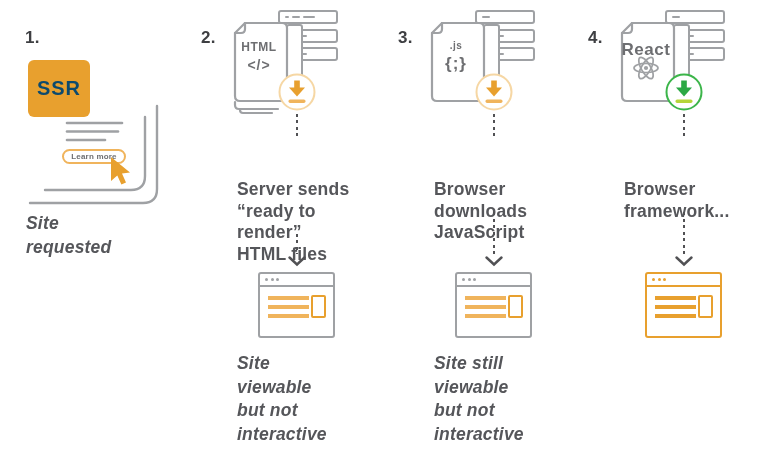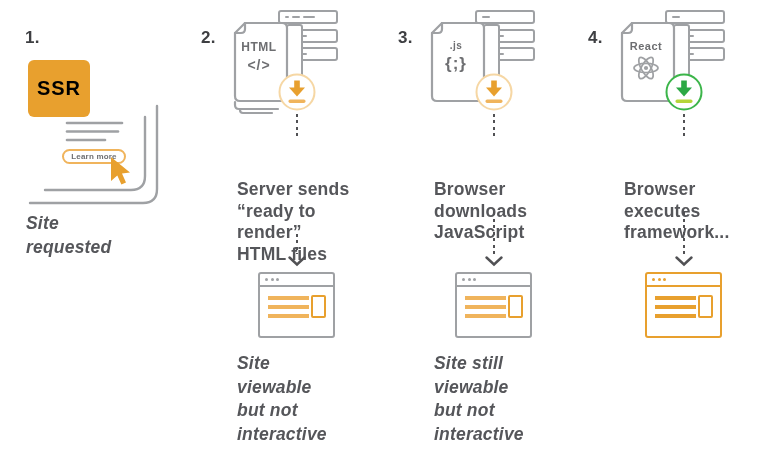--- a/index.html
+++ b/index.html
@@ -4,21 +4,21 @@
 <style>
   html,body{margin:0;padding:0;background:#fff;}
   *{box-sizing:border-box;}
   .canvas{position:relative;width:775px;height:462px;background:#fff;overflow:hidden;
           font-family:"Liberation Sans","DejaVu Sans",sans-serif;font-weight:700;}
   .col{position:absolute;top:0;width:190px;height:462px;}
   .step-num{position:absolute;left:4px;top:28px;font-size:17px;color:var(--label);letter-spacing:.3px;}
   
   .ssr-badge{position:absolute;left:28px;top:60px;width:62px;height:57px;background:var(--orange);
              border-radius:6px;display:flex;align-items:center;justify-content:center;
-             color:#000000;font-size:20px;letter-spacing:1px;}
+             color:#0c4a6e;font-size:20px;letter-spacing:1px;}
   .page-svg{position:absolute;left:28px;top:100px;}
   .page-svg path{fill:none;stroke:var(--gray-border);stroke-width:2.4;stroke-linecap:round;}
   .page-svg line{stroke:var(--gray-border);stroke-width:2.6;stroke-linecap:round;}
   .pill{position:absolute;left:62px;top:149px;width:64px;height:15px;border:2px solid var(--orange-mid);
         border-radius:10px;display:flex;align-items:center;justify-content:center;
         font-size:8px;color:var(--doc-text);letter-spacing:.2px;background:#fff;}
   .cursor-svg{position:absolute;left:106px;top:155px;}
   .cursor-svg path{fill:var(--orange);}
   
   .icon-group{position:absolute;left:0;top:0;width:160px;height:120px;}
@@ -31,21 +31,21 @@
   .b3{left:95px;top:47px;width:46px;}
   .spine{position:absolute;left:89px;top:24px;width:17px;height:74px;border:2.2px solid var(--gray-border);
          border-radius:3px;background:#fff;}
   .doc-svg{position:absolute;left:33px;top:22px;}
   .doc-svg .body{fill:#fff;stroke:var(--gray-border);stroke-width:2.2;stroke-linejoin:round;}
   .doc-svg .edge{fill:none;stroke:var(--gray-border);stroke-width:2.2;stroke-linecap:round;}
   .doc-label{position:absolute;left:33px;top:40px;width:58px;text-align:center;
              color:var(--doc-text);letter-spacing:.5px;}
   .doc-label.s12{font-size:12px;}
   .doc-label.s10{font-size:10px;}
-  .doc-label.s11{font-size:11px;}
+  .doc-label.s11{font-size:17px;}
   .doc-glyph{position:absolute;left:33px;width:58px;text-align:center;color:var(--doc-text);}
   .glyph-html{top:57px;font-size:14px;letter-spacing:1px;}
   .glyph-js{top:54px;font-size:17px;letter-spacing:1px;}
   .atom-svg{position:absolute;left:47px;top:53px;}
   .atom-svg ellipse{fill:none;stroke:var(--gray-border);stroke-width:1.7;}
   .atom-svg circle{fill:var(--gray-border);}
   .badge{position:absolute;left:81px;top:73px;}
   .badge .ring{fill:#fff;}
   .badge.og .ring{stroke:var(--orange-pale);stroke-width:2;}
   .badge.og .arr{fill:var(--orange);}
@@ -246,21 +246,20 @@
       <svg class="badge gr" width="38" height="38" viewBox="0 0 38 38">
         <circle class="ring" cx="19" cy="19" r="17.5"></circle>
         <rect class="arr" x="16.2" y="7.5" width="5.6" height="7.5"></rect>
         <polygon class="arr" points="11,14.5 27,14.5 19,23.5"></polygon>
         <rect class="bar" x="10.5" y="26.5" width="17" height="3.4" rx="1.6"></rect>
       </svg>
     </div>
     <div class="vdash" style="top:114px;height:22px"></div>
     <div class="desc">
       <div>Browser</div>
-      <div>executes</div>
       <div>framework...</div>
     </div>
     <div class="vdash" style="top:212px;height:42px"></div>
     <svg class="chev" width="18" height="11" viewBox="0 0 18 11">
       <polyline points="1.5,1.5 9,8.5 16.5,1.5"></polyline>
     </svg>
     <div class="browser og">
       <div class="tbar">
           <span class="dot"></span>
           <span class="dot"></span>

